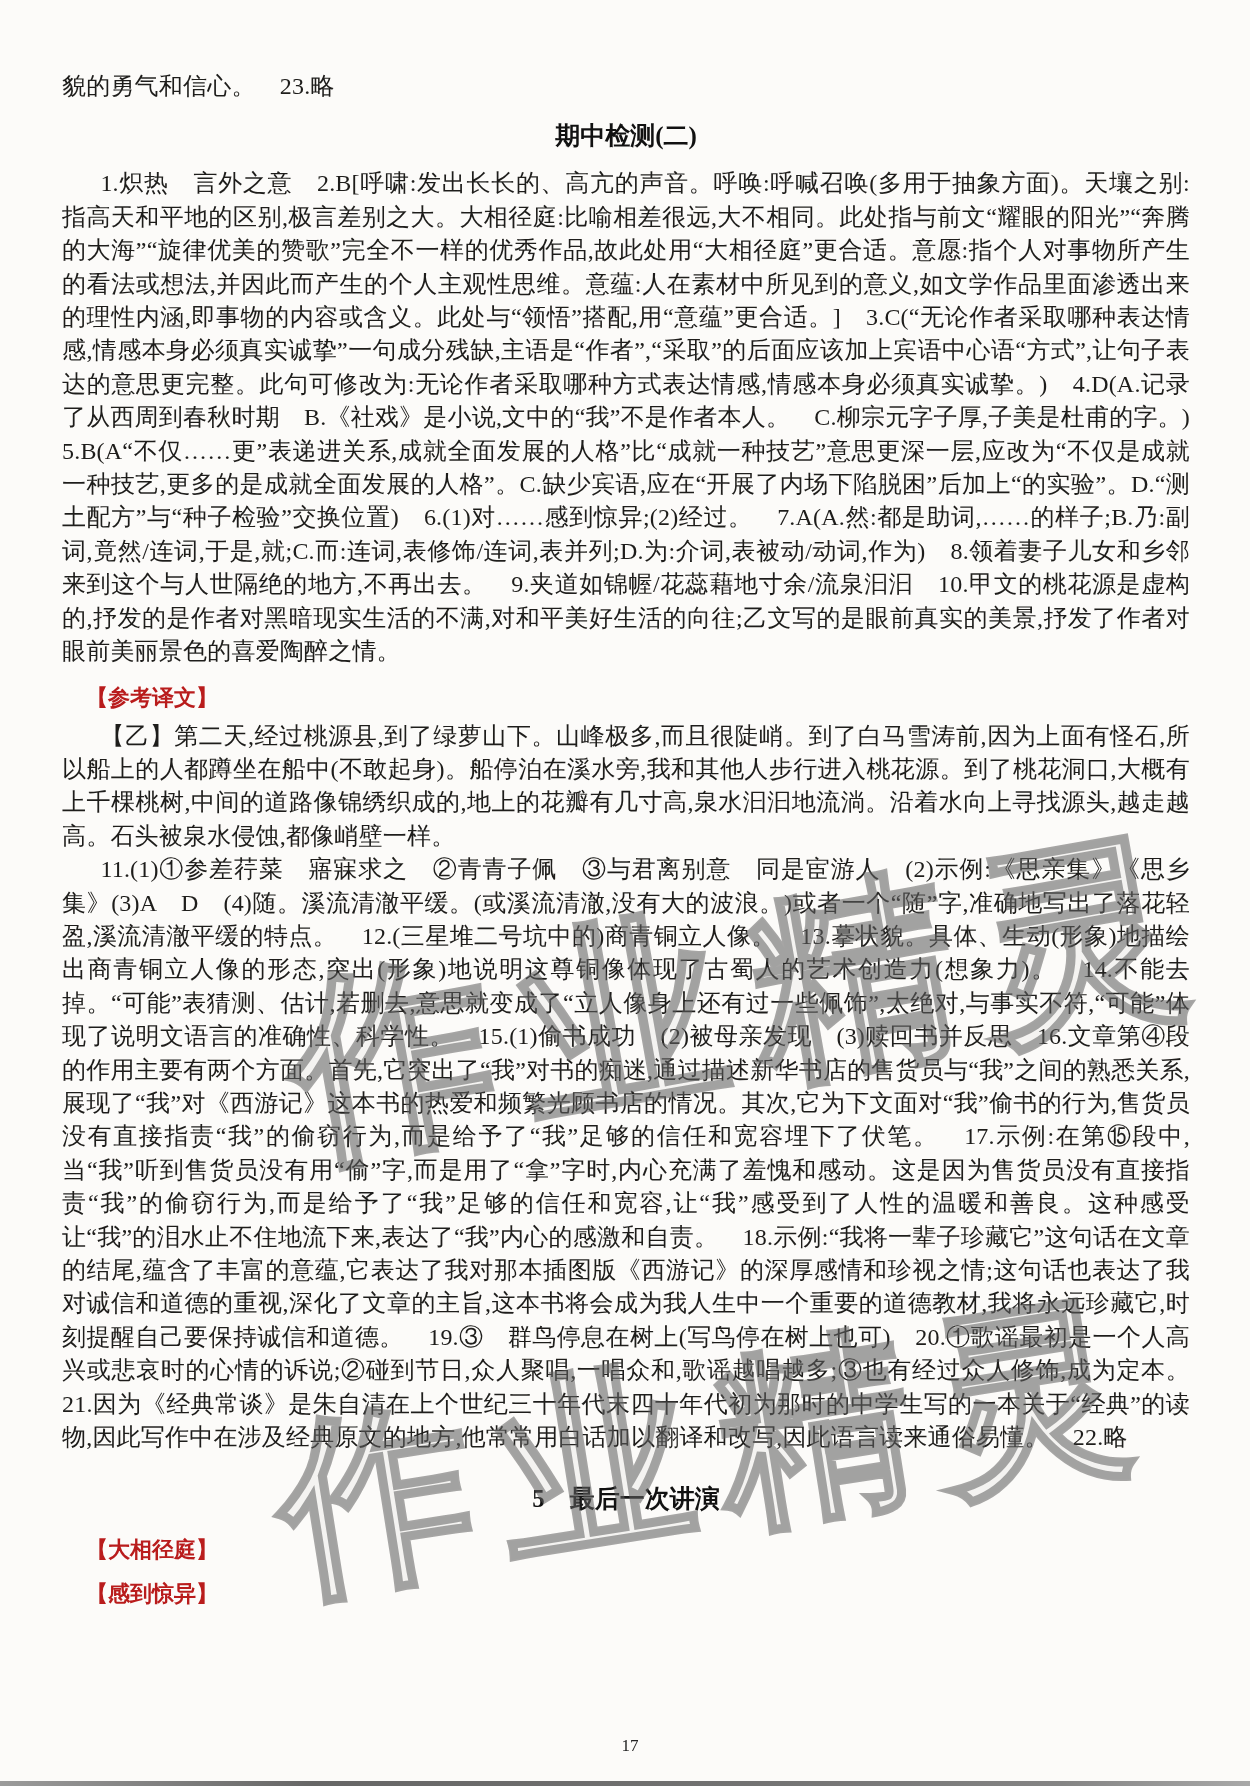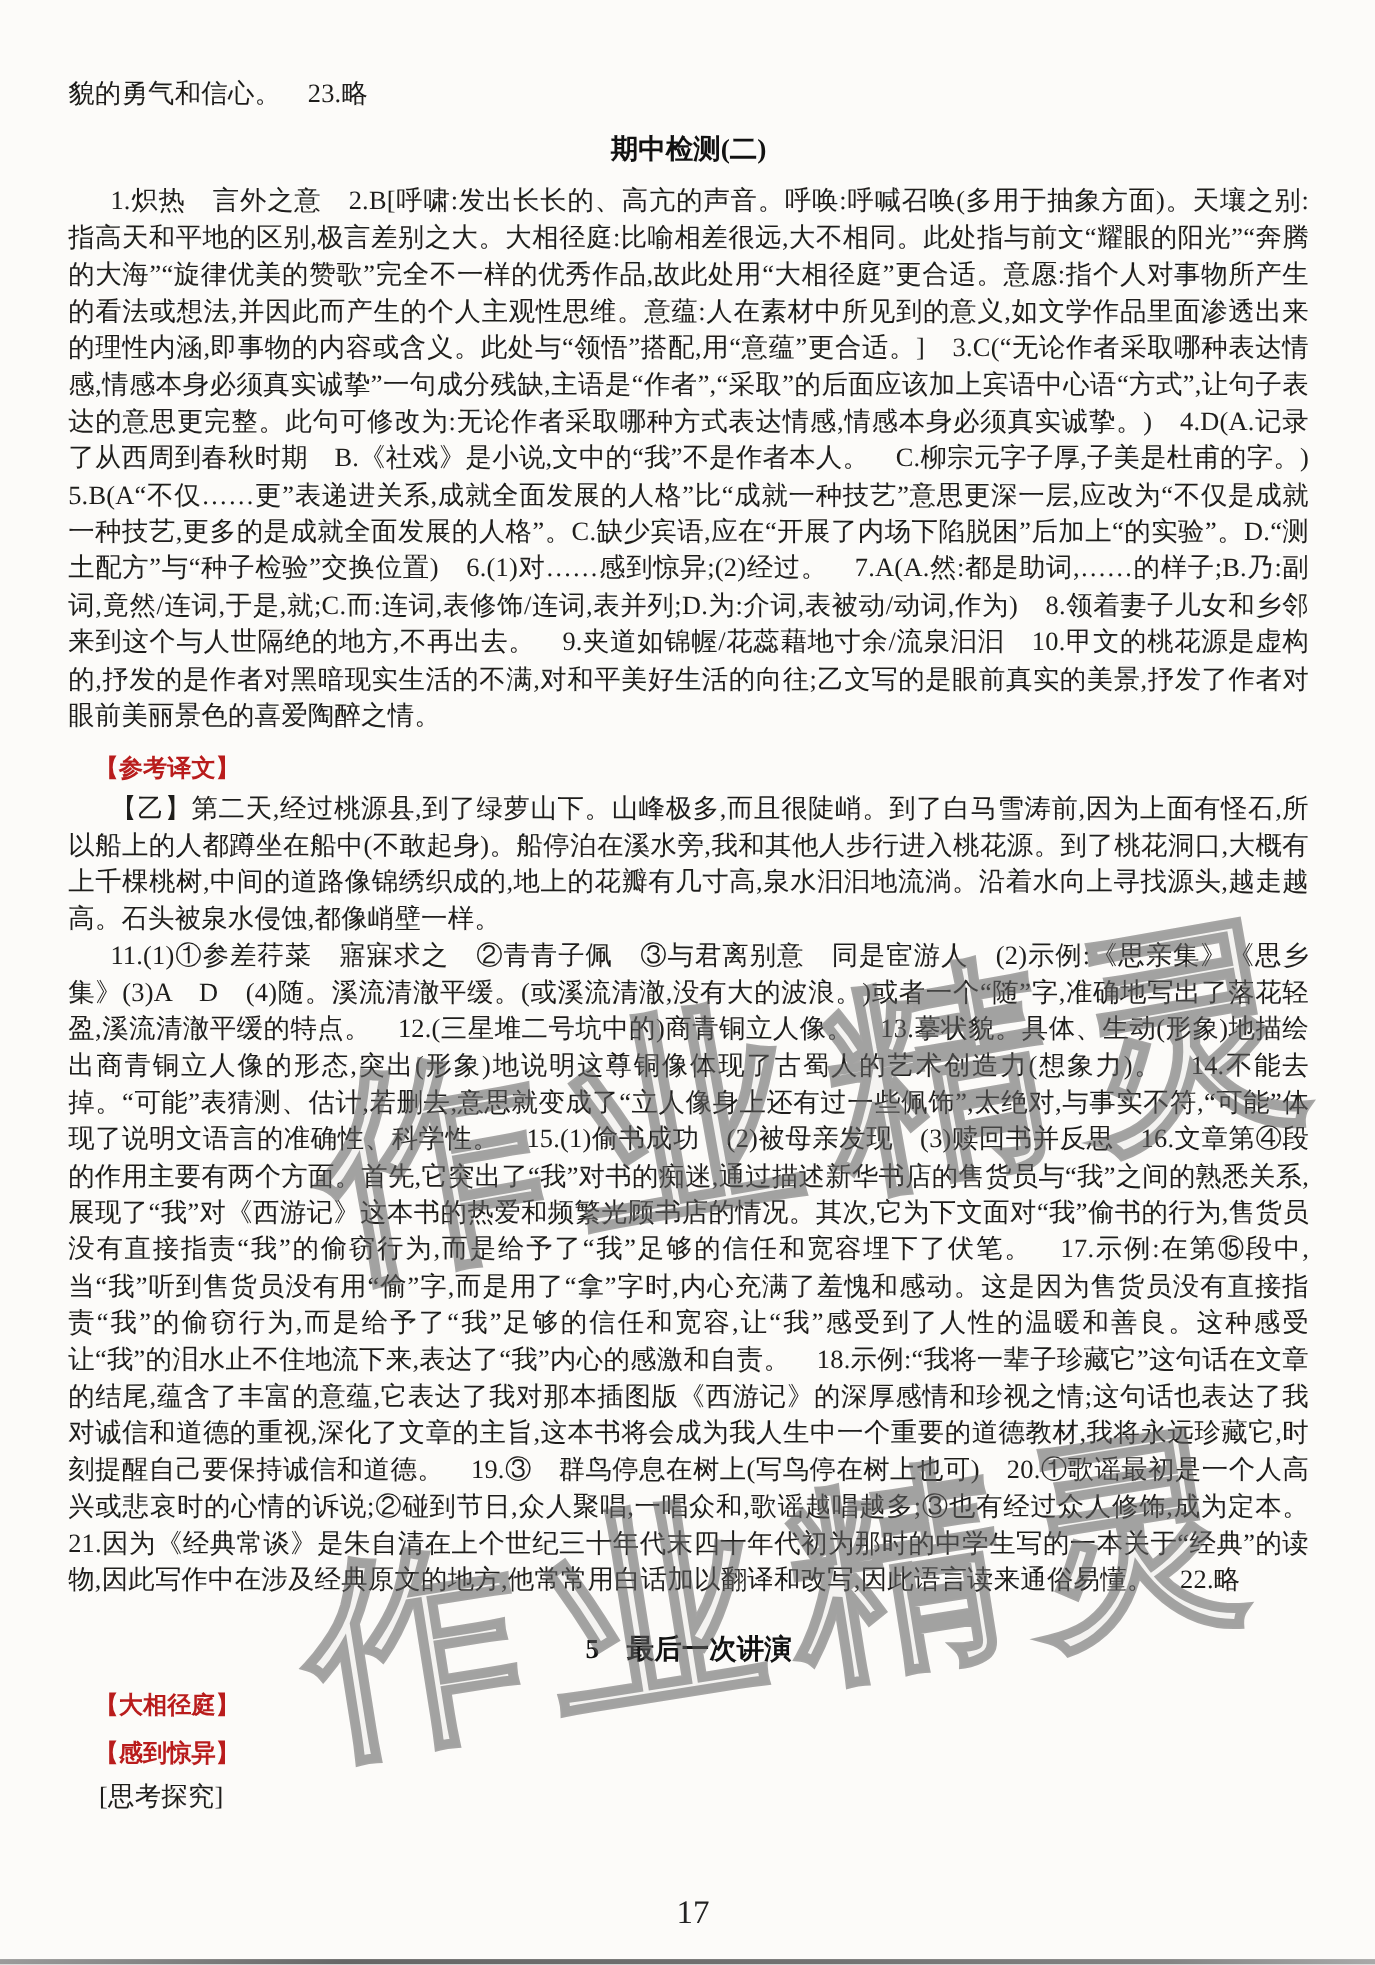--- a/index.html
+++ b/index.html
@@ -41,21 +41,21 @@
   }
   .bracket-line {
     margin:9px 0 2px 0;
     padding-left:28px;
   }
   .page-number {
     position:absolute;
     left:10px; right:0;
     bottom:30px;
     text-align:center;
-    font-size:30px;
+    font-size:17px;
     color:#222;
   }
   .watermark {
     position:absolute;
     font-family:"DejaVu Sans","Liberation Sans",sans-serif;
     font-weight:bold;
     white-space:nowrap;
     color:rgba(120,120,120,0.06);
     -webkit-text-stroke:3px rgba(95,95,95,0.55);
     pointer-events:none;
@@ -94,21 +94,20 @@
 
     <p class="body-par indent">11.(1)①参差荇菜　寤寐求之　②青青子佩　③与君离别意　同是宦游人　(2)示例:《思亲集》《思乡集》(3)A　D　(4)随。溪流清澈平缓。(或溪流清澈,没有大的波浪。)或者一个“随”字,准确地写出了落花轻盈,溪流清澈平缓的特点。　12.(三星堆二号坑中的)商青铜立人像。　13.摹状貌。具体、生动(形象)地描绘出商青铜立人像的形态,突出(形象)地说明这尊铜像体现了古蜀人的艺术创造力(想象力)。　14.不能去掉。“可能”表猜测、估计,若删去,意思就变成了“立人像身上还有过一些佩饰”,太绝对,与事实不符,“可能”体现了说明文语言的准确性、科学性。　15.(1)偷书成功　(2)被母亲发现　(3)赎回书并反思　16.文章第④段的作用主要有两个方面。首先,它突出了“我”对书的痴迷,通过描述新华书店的售货员与“我”之间的熟悉关系,展现了“我”对《西游记》这本书的热爱和频繁光顾书店的情况。其次,它为下文面对“我”偷书的行为,售货员没有直接指责“我”的偷窃行为,而是给予了“我”足够的信任和宽容埋下了伏笔。　17.示例:在第⑮段中,当“我”听到售货员没有用“偷”字,而是用了“拿”字时,内心充满了羞愧和感动。这是因为售货员没有直接指责“我”的偷窃行为,而是给予了“我”足够的信任和宽容,让“我”感受到了人性的温暖和善良。这种感受让“我”的泪水止不住地流下来,表达了“我”内心的感激和自责。　18.示例:“我将一辈子珍藏它”这句话在文章的结尾,蕴含了丰富的意蕴,它表达了我对那本插图版《西游记》的深厚感情和珍视之情;这句话也表达了我对诚信和道德的重视,深化了文章的主旨,这本书将会成为我人生中一个重要的道德教材,我将永远珍藏它,时刻提醒自己要保持诚信和道德。　19.③　群鸟停息在树上(写鸟停在树上也可)　20.①歌谣最初是一个人高兴或悲哀时的心情的诉说;②碰到节日,众人聚唱,一唱众和,歌谣越唱越多;③也有经过众人修饰,成为定本。　21.因为《经典常谈》是朱自清在上个世纪三十年代末四十年代初为那时的中学生写的一本关于“经典”的读物,因此写作中在涉及经典原文的地方,他常常用白话加以翻译和改写,因此语言读来通俗易懂。　22.略</p>
 
     <h1 class="center-title lesson-title">5　最后一次讲演</h1>
 
     <h2 class="sub-heading">【大相径庭】</h2>
 
 
     <h2 class="sub-heading">【感到惊异】</h2>
 
-    <p class="body-par bracket-line">[思考探究]</p>
 
 
   </div>
 
   <div class="page-number">17</div>
 
   <div class="scan-edge"></div>
 
 </div>
 

